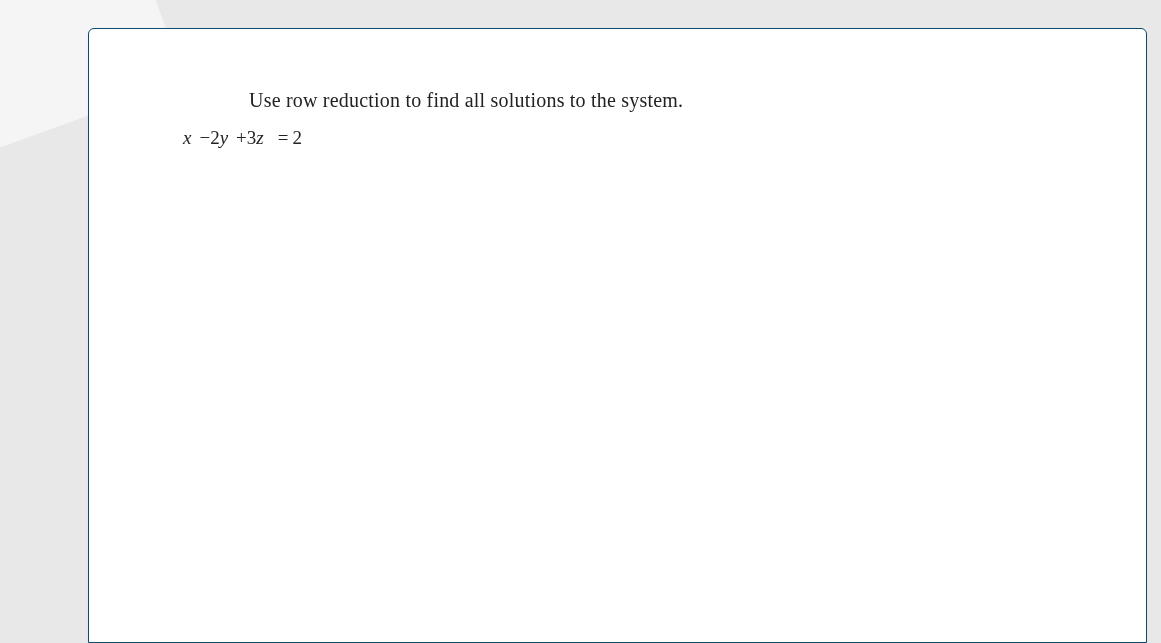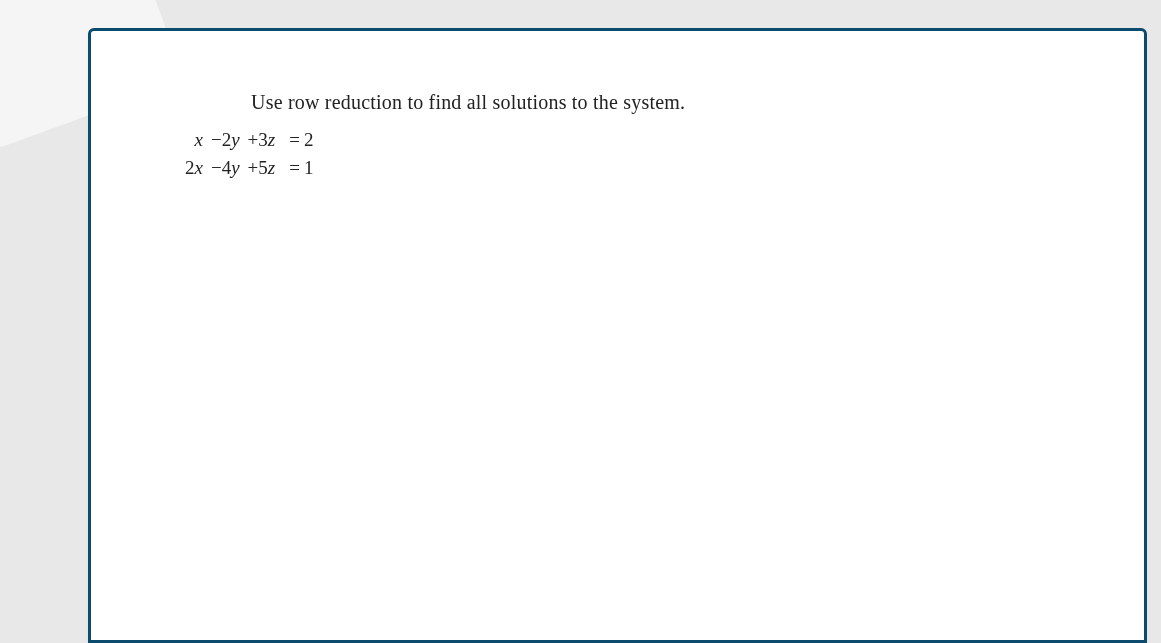--- a/index.html
+++ b/index.html
@@ -25,21 +25,21 @@
       transform: rotate(-20deg);
       border-radius: 8px;
     }
     .page {
       position: absolute;
       top: 28px;
       left: 88px;
       right: 14px;
       bottom: 0;
       background: #ffffff;
-      border: 3px solid #0c4a6e;
+      border: 1px solid #0c4a6e;
       border-top-left-radius: 6px;
       border-top-right-radius: 6px;
       box-shadow: 0 1px 3px rgba(0,0,0,0.04);
     }
     .content {
       padding: 60px 60px 20px 60px;
     }
     .instruction {
       font-size: 20px;
       color: #222;
@@ -92,25 +92,18 @@
     <div class="equation-block">
       <table class="eq-table">
         <tbody>
             <tr>
           <td>x</td>
           <td><span class="upright">−</span><span class="upright">2</span>y</td>
           <td><span class="upright">+</span><span class="upright">3</span>z</td>
           <td class="eq-sign"><span class="upright">=</span></td>
           <td class="rhs"><span class="upright">2</span></td>
         </tr>
-        <tr>
-          <td><span class="upright">2</span>x</td>
-          <td><span class="upright">−</span><span class="upright">4</span>y</td>
-          <td><span class="upright">+</span><span class="upright">5</span>z</td>
-          <td class="eq-sign"><span class="upright">=</span></td>
-          <td class="rhs"><span class="upright">1</span></td>
-        </tr>
       </tbody>
         </table>
     </div>
 
   </div>
 </div>
 
 </body></html>

